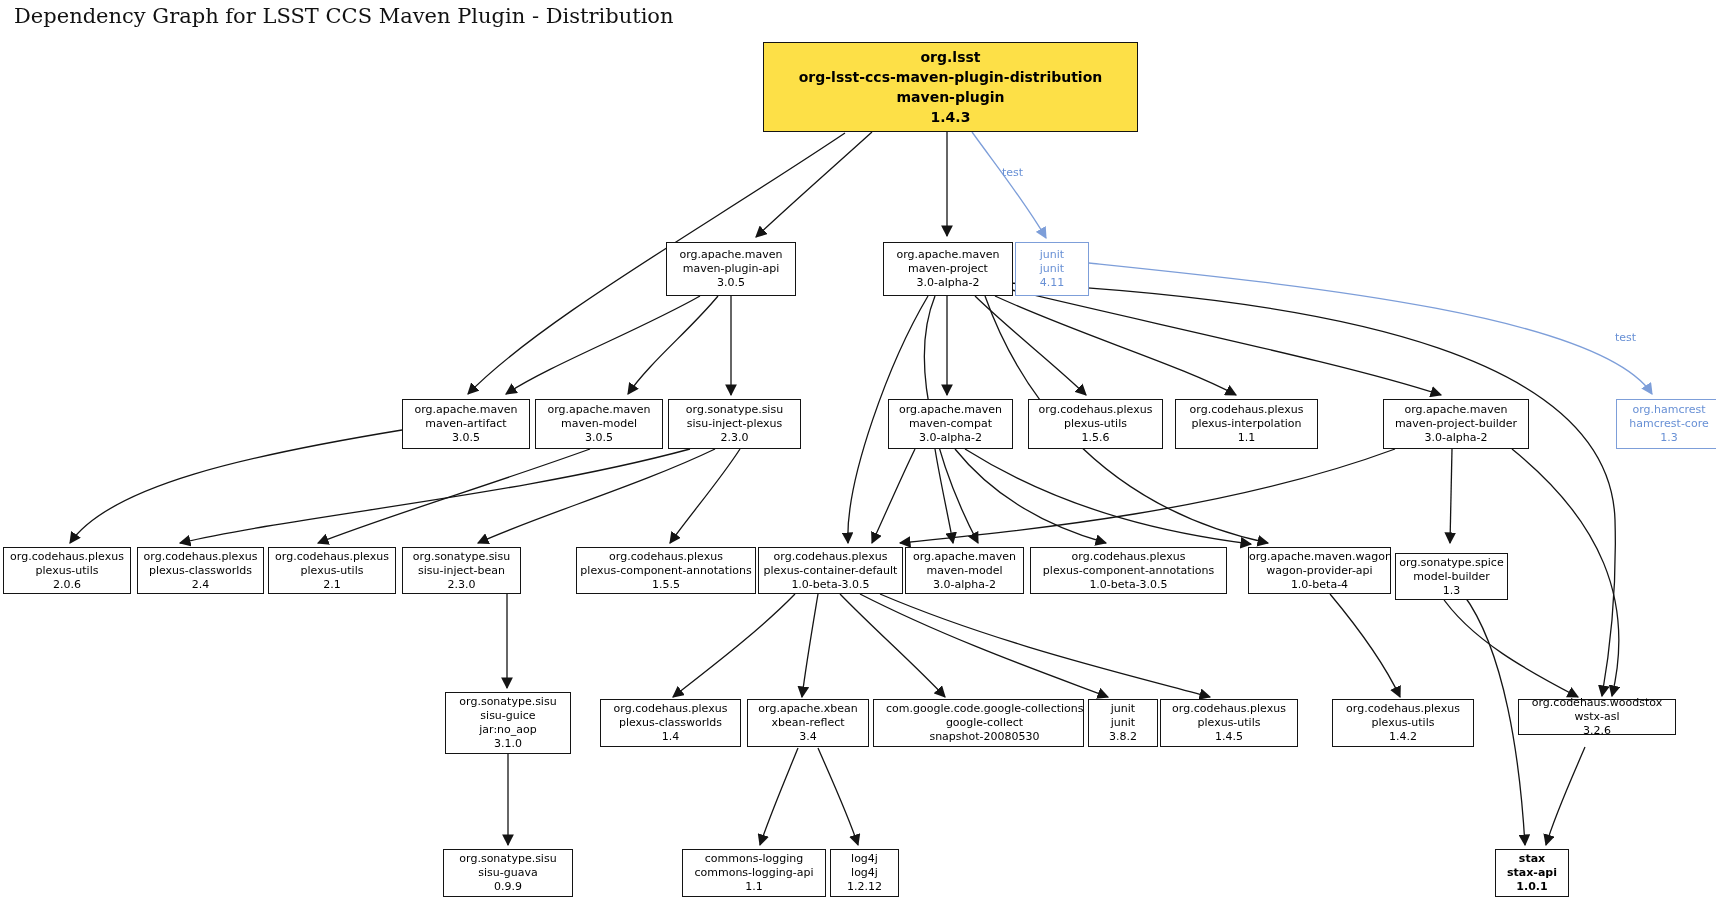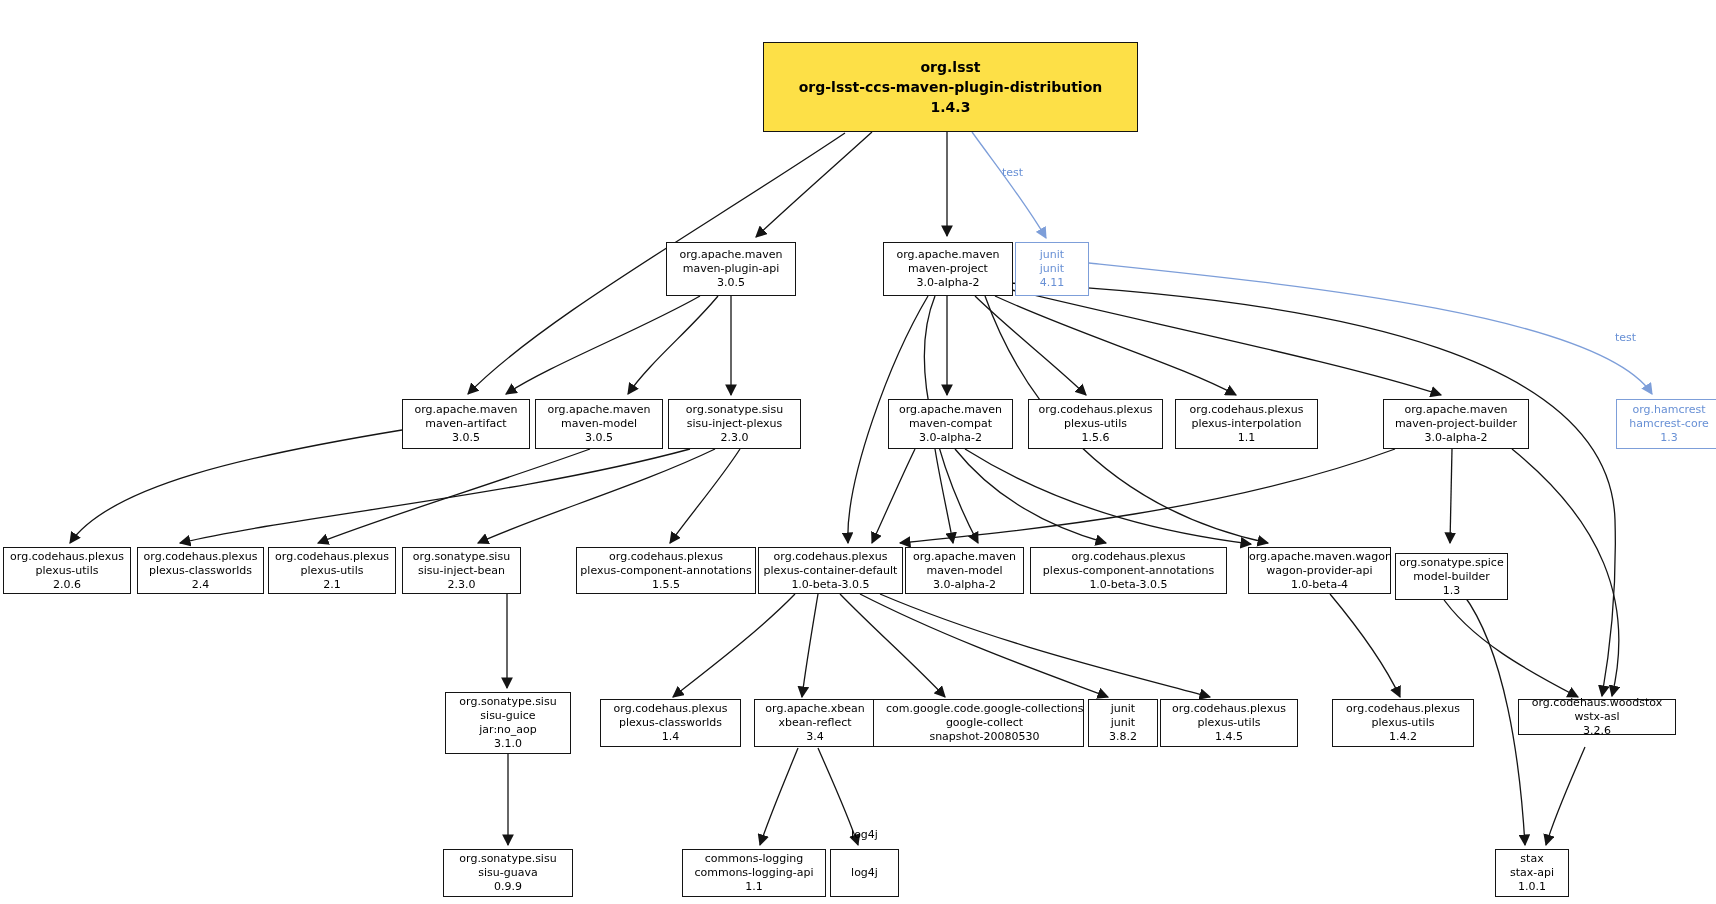--- a/index.html
+++ b/index.html
@@ -15,20 +15,21 @@
         display:flex;flex-direction:column;justify-content:center;text-align:center;
         font-size:11px;line-height:14px;color:#000;}
   .node.root{background:#fde047;font-weight:bold;font-size:14px;line-height:20px;}
   .node.test{border-color:#7d9ed9;color:#6890d5;}
   .nline{white-space:nowrap;}
 </style>
 </head>
 <body>
 
 <div id="canvas">
+  <div id="page-title">Dependency Graph for LSST CCS Maven Plugin - Distribution</div>
   <svg id="edges" width="1716" height="904">
     <defs>
       <marker id="arrow-black" viewBox="0 0 10 10" refX="9" refY="5" markerWidth="9" markerHeight="9" orient="auto">
         <path d="M0,0 L10,5 L0,10 z" fill="#141414"></path>
       </marker>
       <marker id="arrow-blue" viewBox="0 0 10 10" refX="9" refY="5" markerWidth="9" markerHeight="9" orient="auto">
         <path d="M0,0 L10,5 L0,10 z" fill="#7d9ed9"></path>
       </marker>
     </defs>
   <path d="M872,132 C830,170 790,205 756,237" class="edge" marker-end="url(#arrow-black)"></path>
@@ -71,20 +72,21 @@
       <path d="M840,594 C875,630 915,665 945,697" class="edge" marker-end="url(#arrow-black)"></path>
       <path d="M860,594 C950,640 1050,675 1108,697" class="edge" marker-end="url(#arrow-black)"></path>
       <path d="M880,594 C1000,645 1130,675 1210,697" class="edge" marker-end="url(#arrow-black)"></path>
       <path d="M1330,594 C1360,630 1385,665 1400,697" class="edge" marker-end="url(#arrow-black)"></path>
       <path d="M798,748 C785,780 770,815 760,845" class="edge" marker-end="url(#arrow-black)"></path>
       <path d="M818,748 C832,780 848,815 858,845" class="edge" marker-end="url(#arrow-black)"></path>
     </svg>
 <div class="node root" style="left: 763px; top: 42px; width: 375px; height: 90px;">
       <div class="nline">org.lsst</div>
       <div class="nline">org-lsst-ccs-maven-plugin-distribution</div>
+      <div class="nline">maven-plugin</div>
       <div class="nline">1.4.3</div>
     </div>
     <div class="node" style="left: 666px; top: 242px; width: 130px; height: 54px;">
       <div class="nline">org.apache.maven</div>
       <div class="nline">maven-plugin-api</div>
       <div class="nline">3.0.5</div>
     </div>
     <div class="node" style="left: 883px; top: 242px; width: 130px; height: 54px;">
       <div class="nline">org.apache.maven</div>
       <div class="nline">maven-project</div>
@@ -189,21 +191,21 @@
       <div class="nline">org.sonatype.sisu</div>
       <div class="nline">sisu-guice</div>
       <div class="nline">jar:no_aop</div>
       <div class="nline">3.1.0</div>
     </div>
     <div class="node" style="left: 600px; top: 699px; width: 141px; height: 48px;">
       <div class="nline">org.codehaus.plexus</div>
       <div class="nline">plexus-classworlds</div>
       <div class="nline">1.4</div>
     </div>
-    <div class="node" style="left: 747px; top: 699px; width: 122px; height: 48px; margin-left: 7px;">
+    <div class="node" style="left: 747px; top: 699px; width: 122px; height: 48px;">
       <div class="nline">org.apache.xbean</div>
       <div class="nline">xbean-reflect</div>
       <div class="nline">3.4</div>
     </div>
     <div class="node" style="left: 873px; top: 699px; width: 211px; height: 48px; padding-left: 12px;">
       <div class="nline">com.google.code.google-collections</div>
       <div class="nline">google-collect</div>
       <div class="nline">snapshot-20080530</div>
     </div>
     <div class="node" style="left: 1088px; top: 699px; width: 70px; height: 48px;">
@@ -229,23 +231,23 @@
     <div class="node" style="left: 443px; top: 849px; width: 130px; height: 48px;">
       <div class="nline">org.sonatype.sisu</div>
       <div class="nline">sisu-guava</div>
       <div class="nline">0.9.9</div>
     </div>
     <div class="node" style="left: 682px; top: 849px; width: 144px; height: 48px;">
       <div class="nline">commons-logging</div>
       <div class="nline">commons-logging-api</div>
       <div class="nline">1.1</div>
     </div>
-    <div class="node" style="left: 830px; top: 849px; width: 69px; height: 48px; gap: 24px;">
+    <div class="node" style="left: 830px; top: 849px; width: 69px; height: 48px;">
       <div class="nline">log4j</div>
       <div class="nline">log4j</div>
       <div class="nline">1.2.12</div>
     </div>
-    <div class="node" style="left: 1495px; top: 849px; width: 74px; height: 48px;">
+    <div class="node" style="left: 1495px; top: 849px; width: 74px; height: 48px; font-weight: bold;">
       <div class="nline">stax</div>
       <div class="nline">stax-api</div>
       <div class="nline">1.0.1</div>
     </div>
   </div>
 
 </body></html>

